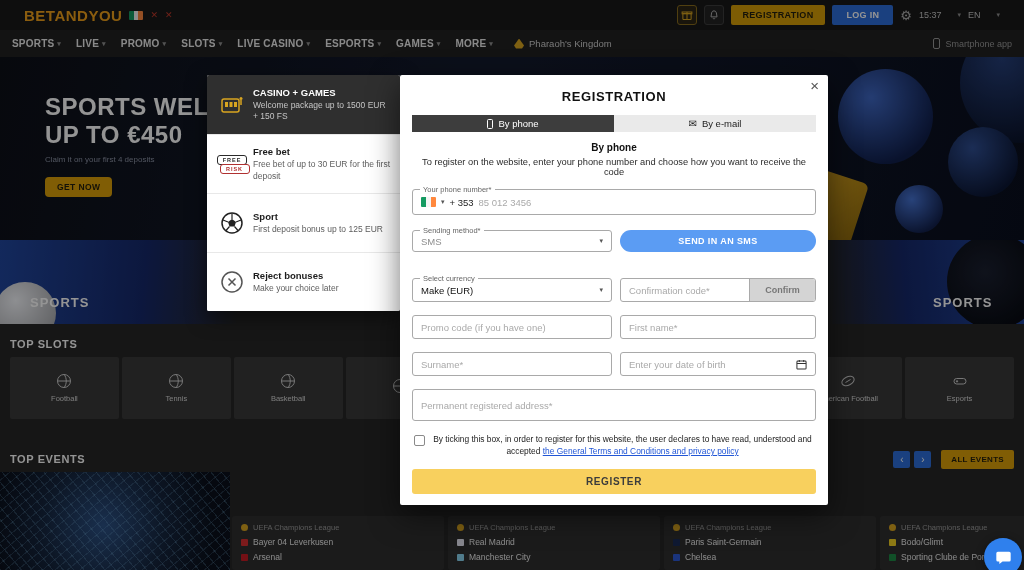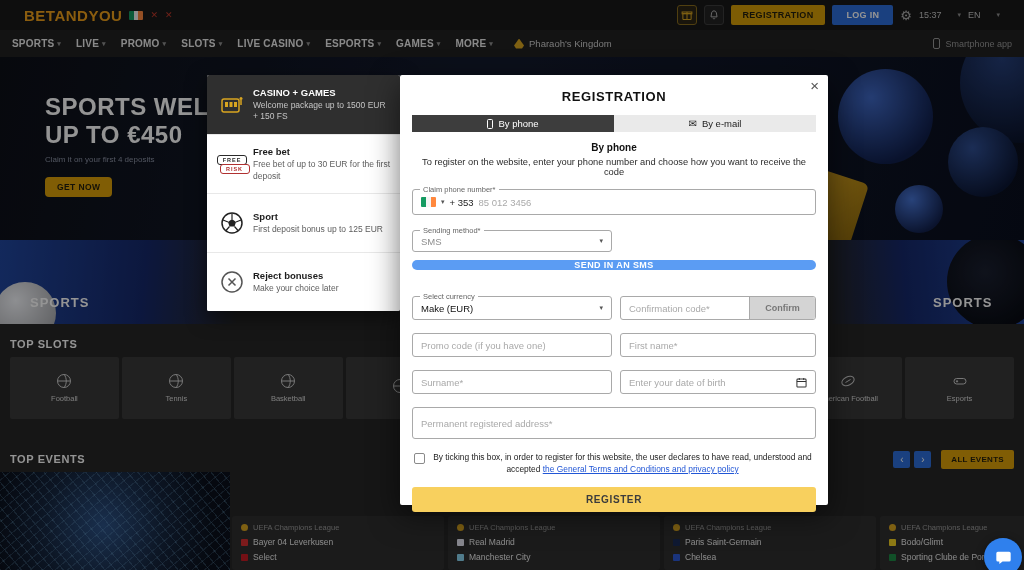--- a/index.html
+++ b/index.html
@@ -106,21 +106,21 @@
   .modal-desc { text-align: center; font-size: 9.3px; color: #2c2c2c; margin-top: 4px; }
   .field { position: relative; border: 1px solid #a9a9a9; border-radius: 3px; background: #fff; display: flex; align-items: center; }
   .float-label { position: absolute; top: -5px; left: 7px; background: #fff; padding: 0 3px; font-size: 7.5px; color: #666; white-space: nowrap; }
   .phone-field { margin-top: 12px; height: 26px; padding: 0 8px; gap: 5px; }
   .phone-flag { width: 15px; height: 10px; border-radius: 1px; background: linear-gradient(90deg,#169b62 0 33%,#f5f5f5 33% 66%,#ff883e 66% 100%); flex: none; }
   .sel-caret, .phone-caret { font-size: 7px; color: #555; }
   .phone-code { font-size: 9.5px; color: #222; white-space: nowrap; }
   .txt-input { border: none; outline: none; flex: 1; font-size: 9.5px; color: #222; font-family: inherit; min-width: 0; background: transparent; height: 100%; }
   .txt-input::placeholder { color: #a9a9a9; }
   .row { display: flex; gap: 8px; }
-  .r1 { margin-top: 15px; flex-direction: column; }
+  .r1 { margin-top: 15px; }
   .sel { height: 22px; width: 200px; padding: 0 8px; }
   .sel-value { font-size: 9.5px; color: #8d8d8d; flex: 1; white-space: nowrap; }
   .btn-send-sms { flex: 1; height: 22px; background: #5b9cf3; color: #fff; border: none; border-radius: 12px; font-size: 9px; font-weight: bold; letter-spacing: .4px; font-family: inherit; }
   .r2 { margin-top: 26px; }
   .sel-currency { height: 24px; }
   .sel-currency .sel-value { color: #111; }
   .confirm-group { flex: 1; height: 24px; overflow: hidden; padding: 0; }
   .confirm-group .txt-input { padding: 0 8px; }
   .btn-confirm { width: 66px; height: 100%; background: #d4d4d4; color: #777; border: none; border-left: 1px solid #a9a9a9; font-size: 9px; font-family: inherit; flex: none; font-weight: bold; }
   .r3, .r4 { margin-top: 13px; }
@@ -327,21 +327,21 @@
       <div class="ev-header" data-interactable="false">
         <span class="league-dot" data-interactable="false"></span>
         <span class="league-name" data-interactable="false">UEFA Champions League</span>
       </div>
       <div class="team-row" data-interactable="false">
         <span class="team-dot" data-interactable="false" style="background: rgb(214, 48, 49);"></span>
         <span class="team-name" data-interactable="false">Bayer 04 Leverkusen</span>
       </div>
       <div class="team-row" data-interactable="false">
         <span class="team-dot" data-interactable="false" style="background: rgb(200, 29, 37);"></span>
-        <span class="team-name" data-interactable="false">Select</span>
+        <span class="team-name" data-interactable="false">Arsenal</span>
       </div>
     </div>
     <div class="event-card" data-interactable="true">
       <div class="ev-header" data-interactable="false">
         <span class="league-dot" data-interactable="false"></span>
         <span class="league-name" data-interactable="false">UEFA Champions League</span>
       </div>
       <div class="team-row" data-interactable="false">
         <span class="team-dot" data-interactable="false" style="background: rgb(233, 233, 245);"></span>
         <span class="team-name" data-interactable="false">Real Madrid</span>
@@ -449,21 +449,21 @@
       <div class="tab" data-interactable="true">
         <span class="tab-mail-glyph" data-interactable="false">✉</span>
         <span data-interactable="false">By e-mail</span>
       </div>
     </div>
 
     <div class="sub-heading" data-interactable="false">By phone</div>
     <div class="modal-desc" data-interactable="false">To register on the website, enter your phone number and choose how you want to receive the code</div>
 
     <div class="field phone-field" data-interactable="true">
-      <span class="float-label" data-interactable="false">Claim phone number*</span>
+      <span class="float-label" data-interactable="false">Your phone number*</span>
       <span class="phone-flag" data-interactable="true"></span>
       <span class="phone-caret" data-interactable="true">▾</span>
       <span class="phone-code" data-interactable="false">+ 353</span>
       <input class="txt-input" type="text" data-interactable="true" placeholder="85 012 3456" style="">
     </div>
 
     <div class="row r1" data-interactable="false">
       <div class="field sel" data-interactable="true">
         <span class="float-label" data-interactable="false">Sending method*</span>
         <span class="sel-value" data-interactable="false">SMS</span>

